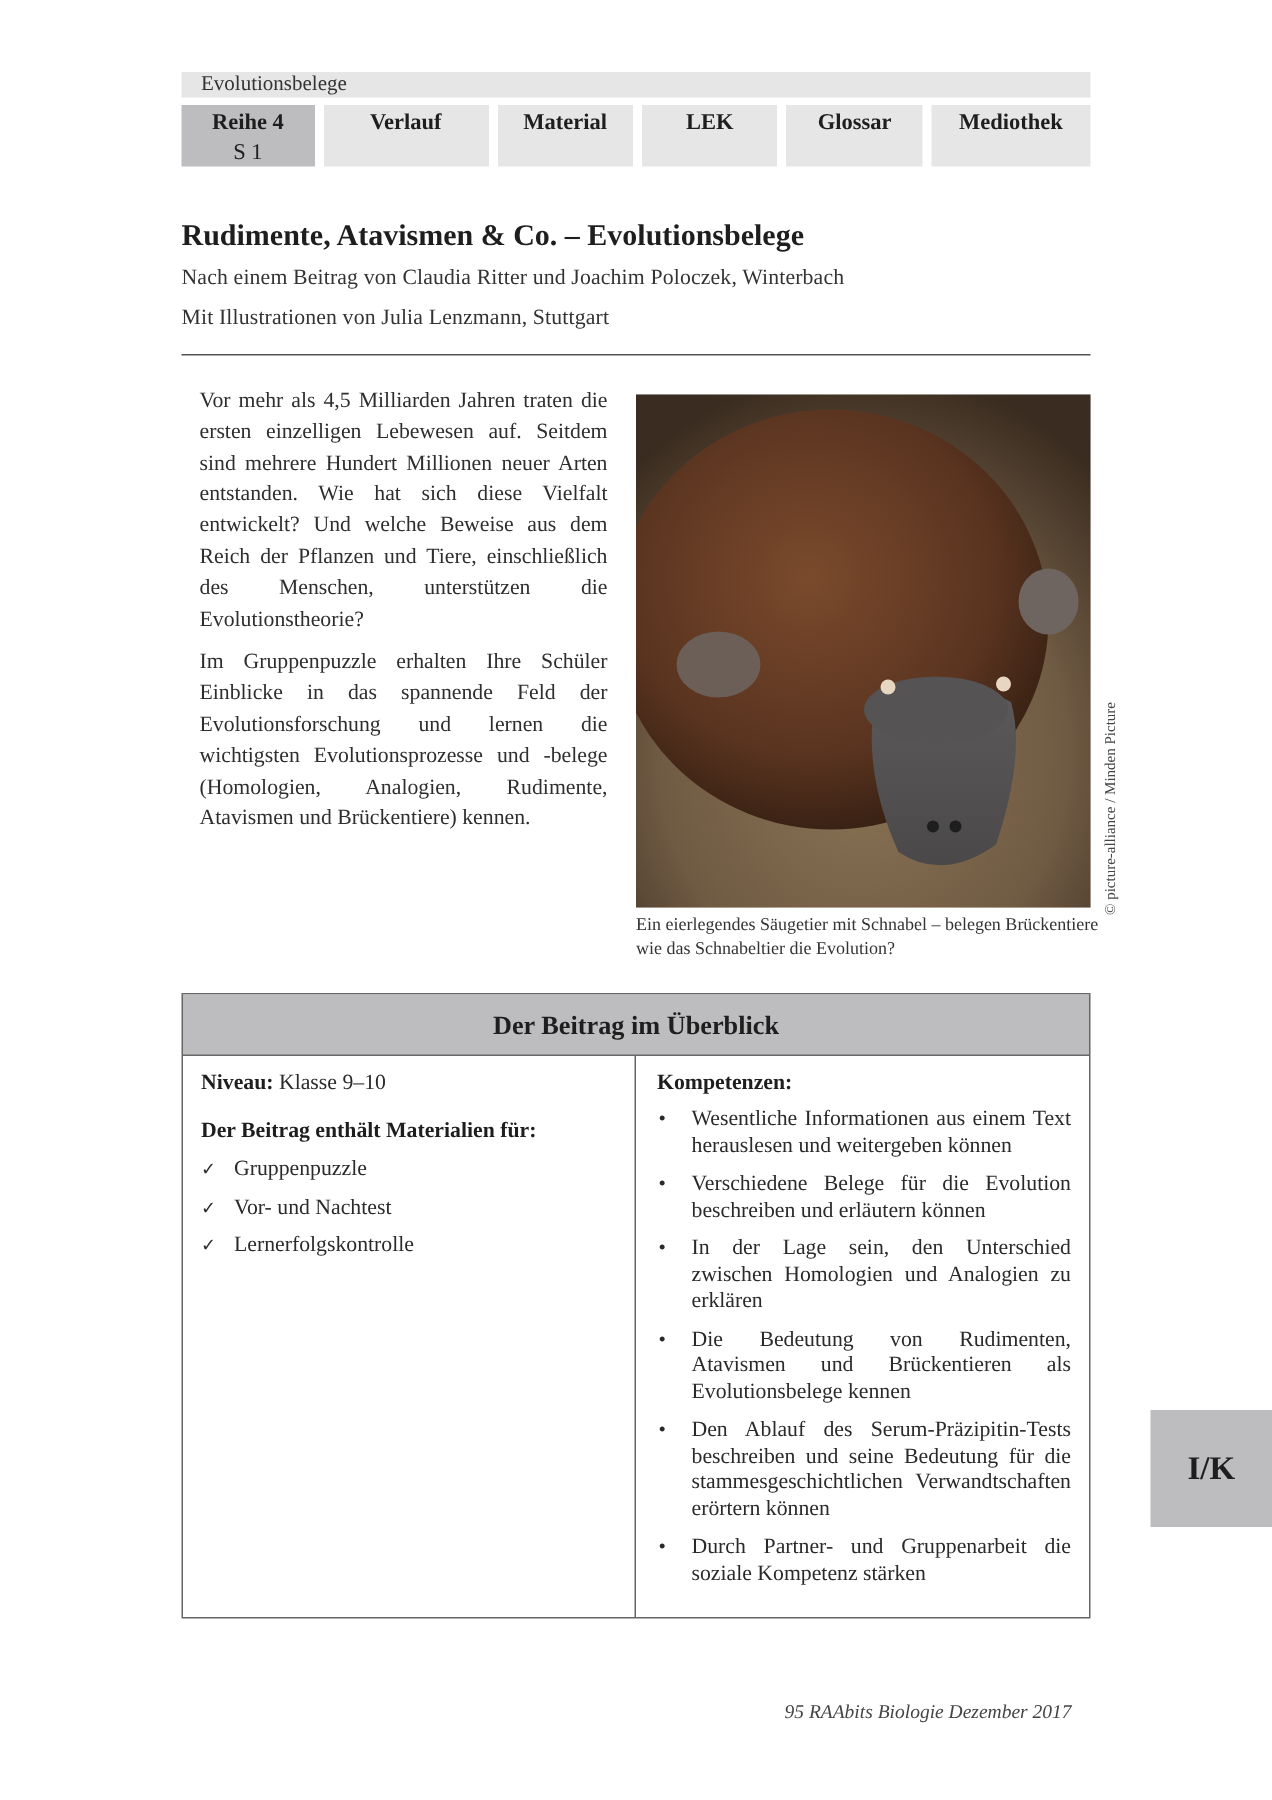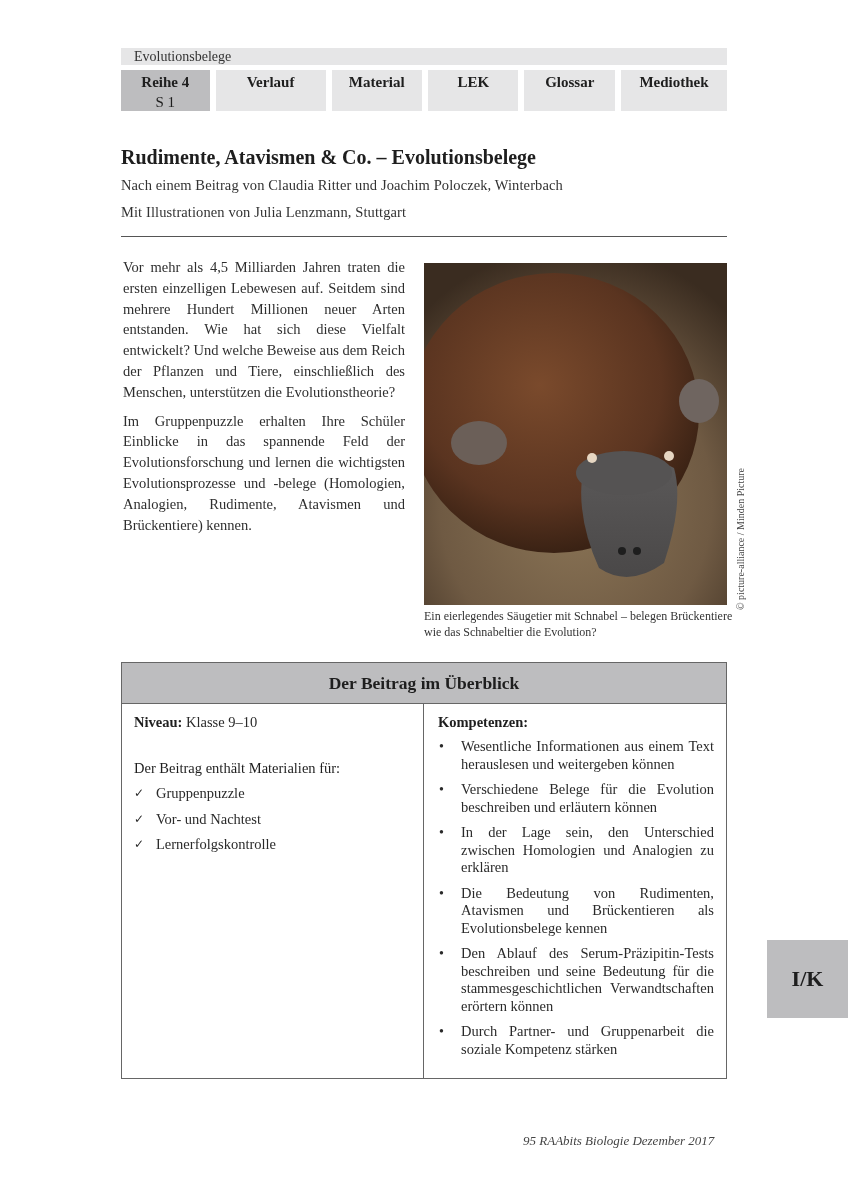--- a/index.html
+++ b/index.html
@@ -24,21 +24,21 @@
   .nav-tab.active { background: #bdbdbf; }
   .nav-tab .sub { display: block; font-weight: normal; font-size: 15px; }
 
   
   .title { left: 121px; top: 146px; font-size: 20px; font-weight: bold; color: #1e1e1e; }
   .byline { left: 121px; font-size: 14.5px; color: #333; letter-spacing: 0.1px; }
   .rule { left: 121px; top: 236px; width: 606px; height: 0; border-top: 1.5px solid #555; }
 
   
   .intro { left: 121px; top: 257px; width: 284px; font-size: 14.5px; line-height: 20.8px; text-align: justify; color: #2e2e2e; hyphens: manual; }
-  .intro p { margin: 0 0 8px 2px; }
+  .intro p { margin: 0 0 8px 12px; }
 
   
   .photo {
     left: 424px; top: 263px; width: 303px; height: 342px; overflow: hidden;
     background: radial-gradient(ellipse at 50% 75%, #8a7358 0%, #6e5a44 40%, #3d2f22 100%);
   }
   .credit {
     left: 735px; top: 610px; transform: rotate(-90deg); transform-origin: left top;
     font-size: 10px; color: #444; white-space: nowrap; font-family: "Liberation Serif", serif;
   }
@@ -48,21 +48,21 @@
   .overview { left: 121px; top: 662px; width: 606px; height: 417px; border: 1.5px solid #666; box-sizing: border-box; }
   .ov-head {
     height: 40px; background: #bdbdbf; border-bottom: 1.5px solid #666; text-align: center;
     font-weight: bold; font-size: 17.5px; line-height: 40px; color: #1e1e1e;
   }
   .ov-body { display: flex; height: calc(100% - 41.5px); }
   .ov-left { width: 302px; border-right: 1.5px solid #666; padding: 8px 12px; box-sizing: border-box; font-size: 14.5px; }
   .ov-right { flex: 1; padding: 8px 12px 8px 14px; box-sizing: border-box; font-size: 14.5px; }
   .kv { margin: 0 0 5px 0; line-height: 20px; }
   .kv b { color: #1e1e1e; }
-  .mat-title { font-weight: normal; margin-top: 26px; line-height: 20px; color: #1e1e1e; }
+  .mat-title { font-weight: bold; margin-top: 12px; line-height: 20px; color: #1e1e1e; }
   .check-list { list-style: none; padding: 0; margin: 5px 0 0 0; }
   .check-list li { line-height: 20px; margin-bottom: 5.5px; display: flex; }
   .check-list .chk { width: 22px; font-family: "DejaVu Sans", sans-serif; font-size: 12px; line-height: 20px; }
   .komp-title { font-weight: bold; line-height: 20px; color: #1e1e1e; margin-bottom: 6px; }
   .bullets { list-style: none; margin: 0; padding: 0; }
   .bullets li { display: flex; line-height: 17.5px; margin-bottom: 8px; }
   .bullets .dot { width: 22px; flex-shrink: 0; font-size: 14px; line-height: 17.5px; padding-left: 1px; }
   .bullets .txt { flex: 1; text-align: justify; }
 
   

